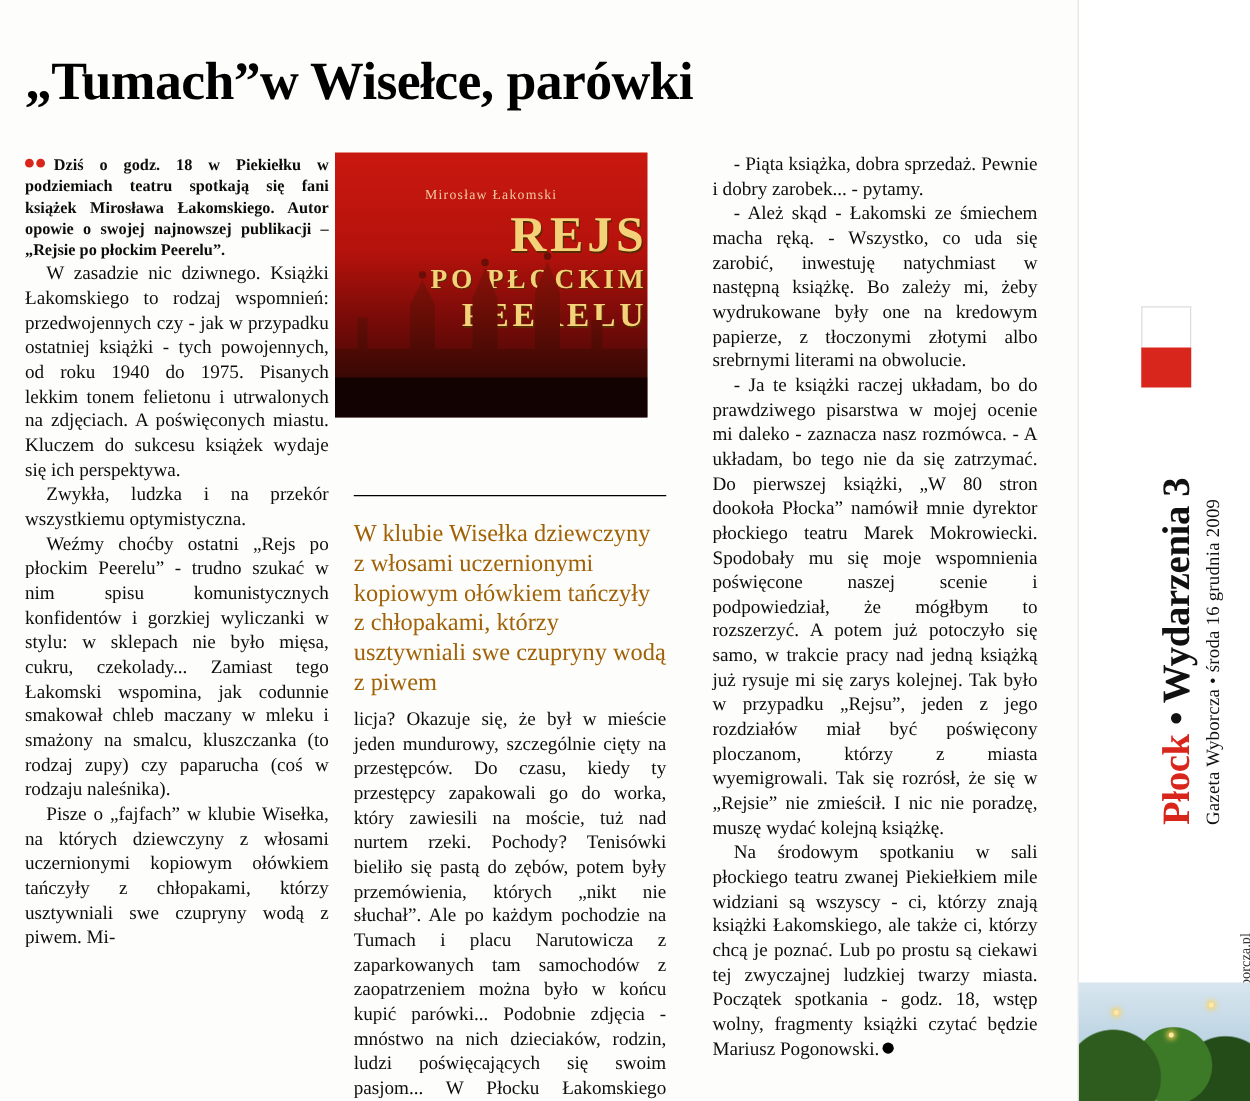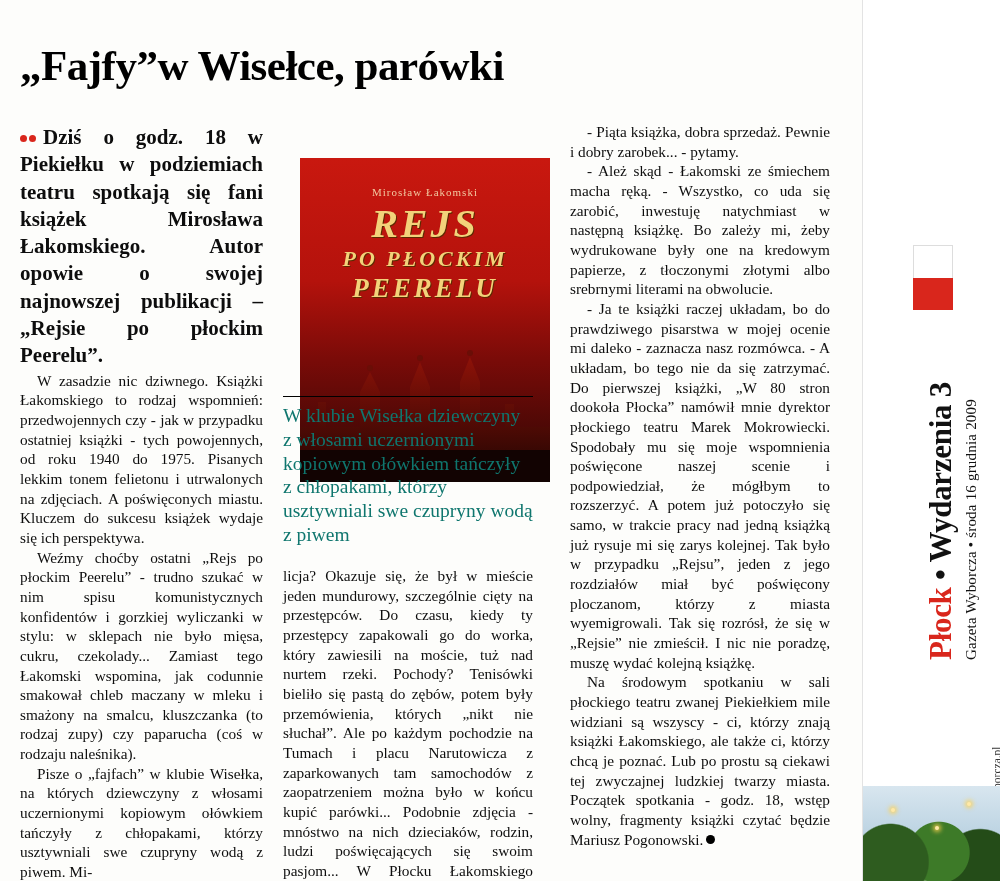--- a/index.html
+++ b/index.html
@@ -52,21 +52,21 @@
   }
   .col p.noind { text-indent: 0; }
 
   #col1 { left: 20px; top: 122px; width: 243px; }
   #col2 { left: 283px; top: 566px; width: 250px; }
   #col3 { left: 570px; top: 122px; width: 260px; }
 
   
   .lead {
     font-weight: bold;
-    font-size: 21px;
+    font-size: 13px;
     line-height: 1.3;
     text-indent: 0 !important;
     margin-bottom: 1px !important;
   }
   .bullets {
     display: inline-block;
     vertical-align: 2px;
     margin-right: 5px;
   }
   .bullets i {
@@ -74,69 +74,67 @@
     width: 7px;
     height: 7px;
     border-radius: 50%;
     background: #d9261c;
     margin-right: 2px;
   }
 
   
   .cover {
     position: absolute;
-    left: 300px;
+    left: 268px;
     top: 122px;
     width: 250px;
-    height: 324px;
+    height: 212px;
     background: linear-gradient(#c9180f 0%, #b4120c 38%, #7a0b08 62%, #2a0604 100%);
     overflow: hidden;
-    margin-top: 36px;
   }
   .cover .author {
     position: absolute;
     top: 28px; left: 0; right: 0;
     text-align: center;
     font-family: "Liberation Serif", serif;
     font-size: 11px;
     letter-spacing: 1px;
     color: #f2c9a0;
   }
   .cover .t1, .cover .t2, .cover .t3 {
     position: absolute;
     left: 0; right: 0;
-    text-align: center;
+    text-align: right;
     font-family: "Liberation Serif", serif;
     font-weight: bold;
     color: #f3d27a;
     text-shadow: 1px 1px 0 #5a2a00;
     letter-spacing: 3px;
-    font-style: italic;
   }
   .cover .t1 { top: 42px; font-size: 40px; }
   .cover .t2 { top: 88px; font-size: 22px; }
   .cover .t3 { top: 115px; font-size: 27px; }
   .skyline {
     position: absolute;
     bottom: 0; left: 0; right: 0;
     height: 150px;
   }
 
   
   .pullquote {
     position: absolute;
     left: 283px;
     top: 396px;
     width: 250px;
     font-family: "Liberation Serif", serif;
     font-size: 19.5px;
     line-height: 1.22;
-    color: #0f766e;
+    color: #a16207;
     border-top: 1px solid #000;
-    padding-top: 7px;
+    padding-top: 19px;
   }
 
   
   .rail {
     position: absolute;
     left: 862px;
     top: 0;
     width: 138px;
     height: 881px;
     background: #ffffff;
@@ -207,26 +205,27 @@
     vertical-align: 1px;
     margin-left: 3px;
   }
 </style>
 </head>
 <body>
 
 <div class="page">
 
   <h1 class="headline">
-    <span>„Fajfy”w Wisełce, parówki</span>
+    <span>„Tumach”w Wisełce, parówki</span>
   </h1>
 
   <div class="col" id="col1">
     <p class="lead"><span class="bullets"><i></i><i></i></span><span>Dziś o godz. 18 w Piekiełku w podziemiach teatru spotkają się fani książek Mirosława Łakomskiego. Autor opowie o swojej najnowszej publikacji – „Rejsie po płockim Peerelu”.</span></p>
     <p>W zasadzie nic dziwnego. Książki Łakomskiego to rodzaj wspomnień: przedwojennych czy - jak w przypadku ostatniej książki - tych powojennych, od roku 1940 do 1975. Pisanych lekkim tonem felietonu i utrwalonych na zdjęciach. A poświęconych miastu. Kluczem do sukcesu książek wydaje się ich perspektywa.</p>
+    <p>Zwykła, ludzka i na przekór wszystkiemu optymistyczna.</p>
     <p>Weźmy choćby ostatni „Rejs po płockim Peerelu” - trudno szukać w nim spisu komunistycznych konfidentów i gorzkiej wyliczanki w stylu: w sklepach nie było mięsa, cukru, czekolady... Zamiast tego Łakomski wspomina, jak codunnie smakował chleb maczany w mleku i smażony na smalcu, kluszczanka (to rodzaj zupy) czy paparucha (coś w rodzaju naleśnika).</p>
     <p>Pisze o „fajfach” w klubie Wisełka, na których dziewczyny z włosami uczernionymi kopiowym ołówkiem tańczyły z chłopakami, którzy usztywniali swe czupryny wodą z piwem. Mi-</p>
   </div>
 
   <div class="cover">
     <div class="author">Mirosław Łakomski</div>
     <div class="t1">REJS</div>
     <div class="t2">PO PŁOCKIM</div>
     <div class="t3">PEERELU</div>
     <svg class="skyline" viewBox="0 0 250 150" preserveAspectRatio="none">

